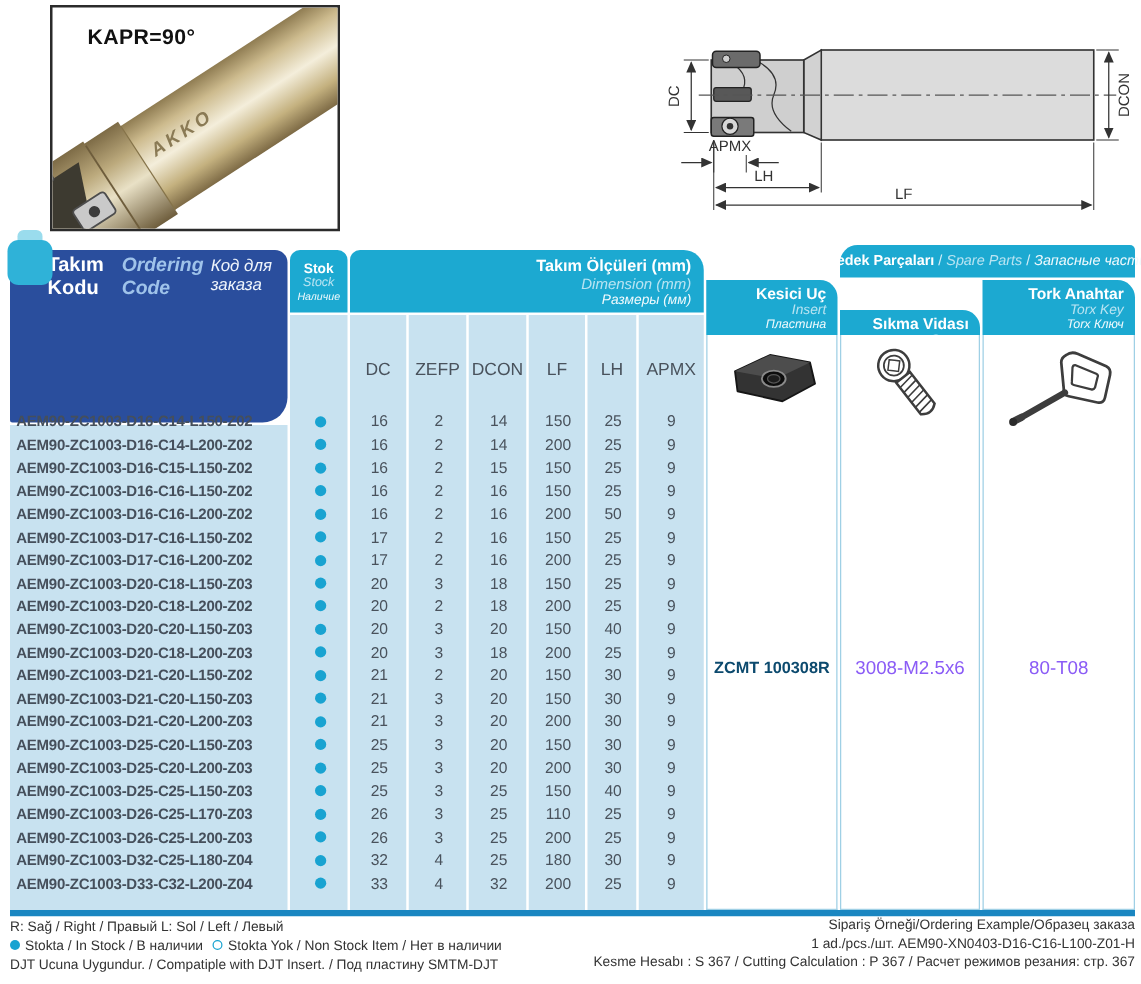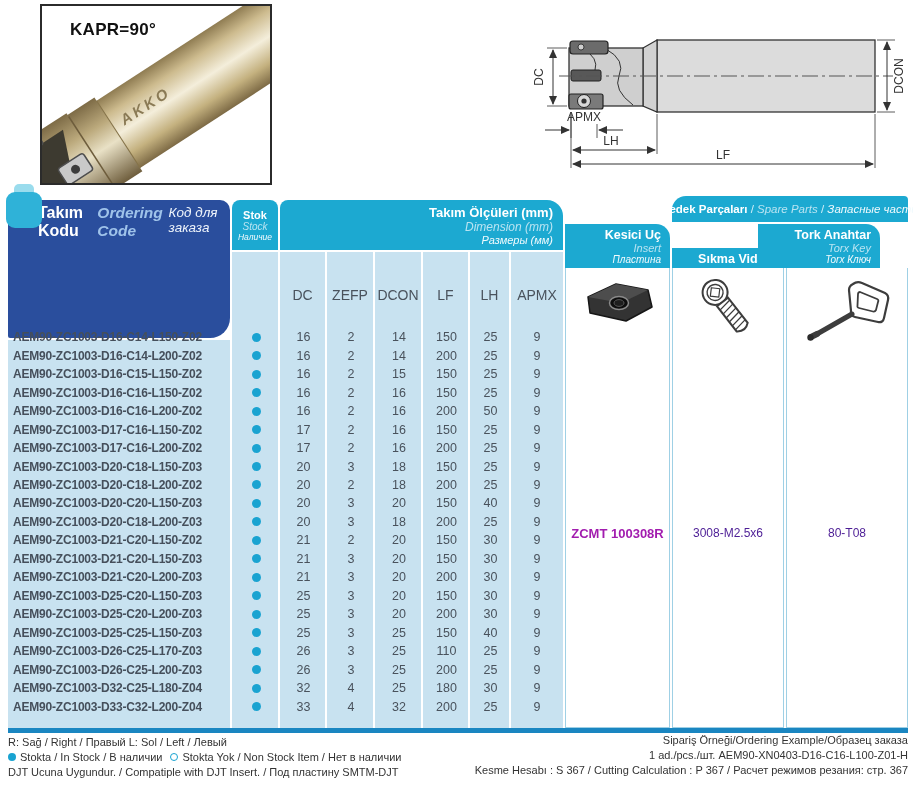--- a/index.html
+++ b/index.html
@@ -56,33 +56,33 @@
             display:flex; align-items:center; justify-content:center; font-size:11.5px; white-space:pre; }
   .banner .b-tr { color:#fff; font-weight:bold; }
   .banner .b-sep{ color:#d4eff8; }
   .banner .b-en { color:#b9e4f2; font-style:italic; }
   .banner .b-ru { color:#f0fafd; font-style:italic; }
 
   .part-hdr { position:absolute; top:224px; height:44px; border-radius:0 14px 0 0;
               display:flex; flex-direction:column; align-items:flex-end; justify-content:center; padding-right:9px; }
   .ph-insert { left:565px; width:105px; }
   .ph-screw  { left:672px; width:112px;margin-top:24px; }
-  .ph-torx   { left:758px; width:122px;text-align:right; }
+  .ph-torx   { left:786px; width:122px;text-align:right; }
   .part-hdr .t1 { color:#fff; font-weight:bold; font-size:12.5px; }
   .part-hdr .t2 { color:#b9e4f2; font-style:italic; font-size:11px; }
   .part-hdr .t3 { color:#f0fafd; font-style:italic; font-size:10px; }
 
   .part-body { position:absolute; top:268px; height:460px; background:#fff;
                border:1px solid #9fd0e5; border-top:none; }
   .pb-insert { left:565px; width:105px; }
   .pb-screw  { left:672px; width:112px; }
   .pb-torx   { left:786px; width:122px; }
   .part-img { display:block; margin:8px auto 0 auto; }
-  .part-code { position:absolute; top:258px; width:100%; text-align:center; font-size:12px; color:#4c1d95; }
-  .part-code.bold { font-weight:bold; font-size:13px; color:#a21caf; }
+  .part-code { position:absolute; top:258px; width:100%; text-align:center; font-size:15px; color:#8b5cf6; }
+  .part-code.bold { font-weight:bold; font-size:13px; color:#0c4a6e; }
 
   
   .rows { position:absolute; left:8px; top:328px; width:555px; height:388px; display:flex; flex-direction:column; }
   .trow { flex:1; display:flex; align-items:center; }
   .cell { display:flex; align-items:center; justify-content:center; height:100%;
           font-size:12.5px; color:#49525c; }
   .c-code { width:224px; justify-content:flex-start; padding-left:5px; font-weight:bold; font-size:12px; color:#454f5b; letter-spacing:-0.2px; }
   .c-stock{ width:48px; }
   .c-d0{width:47px}.c-d1{width:48px}.c-d2{width:48px}.c-d3{width:47px}.c-d4{width:41px}.c-d5{width:52px}
   .dot { width:9px; height:9px; border-radius:50%; background:#19a3d1; }

